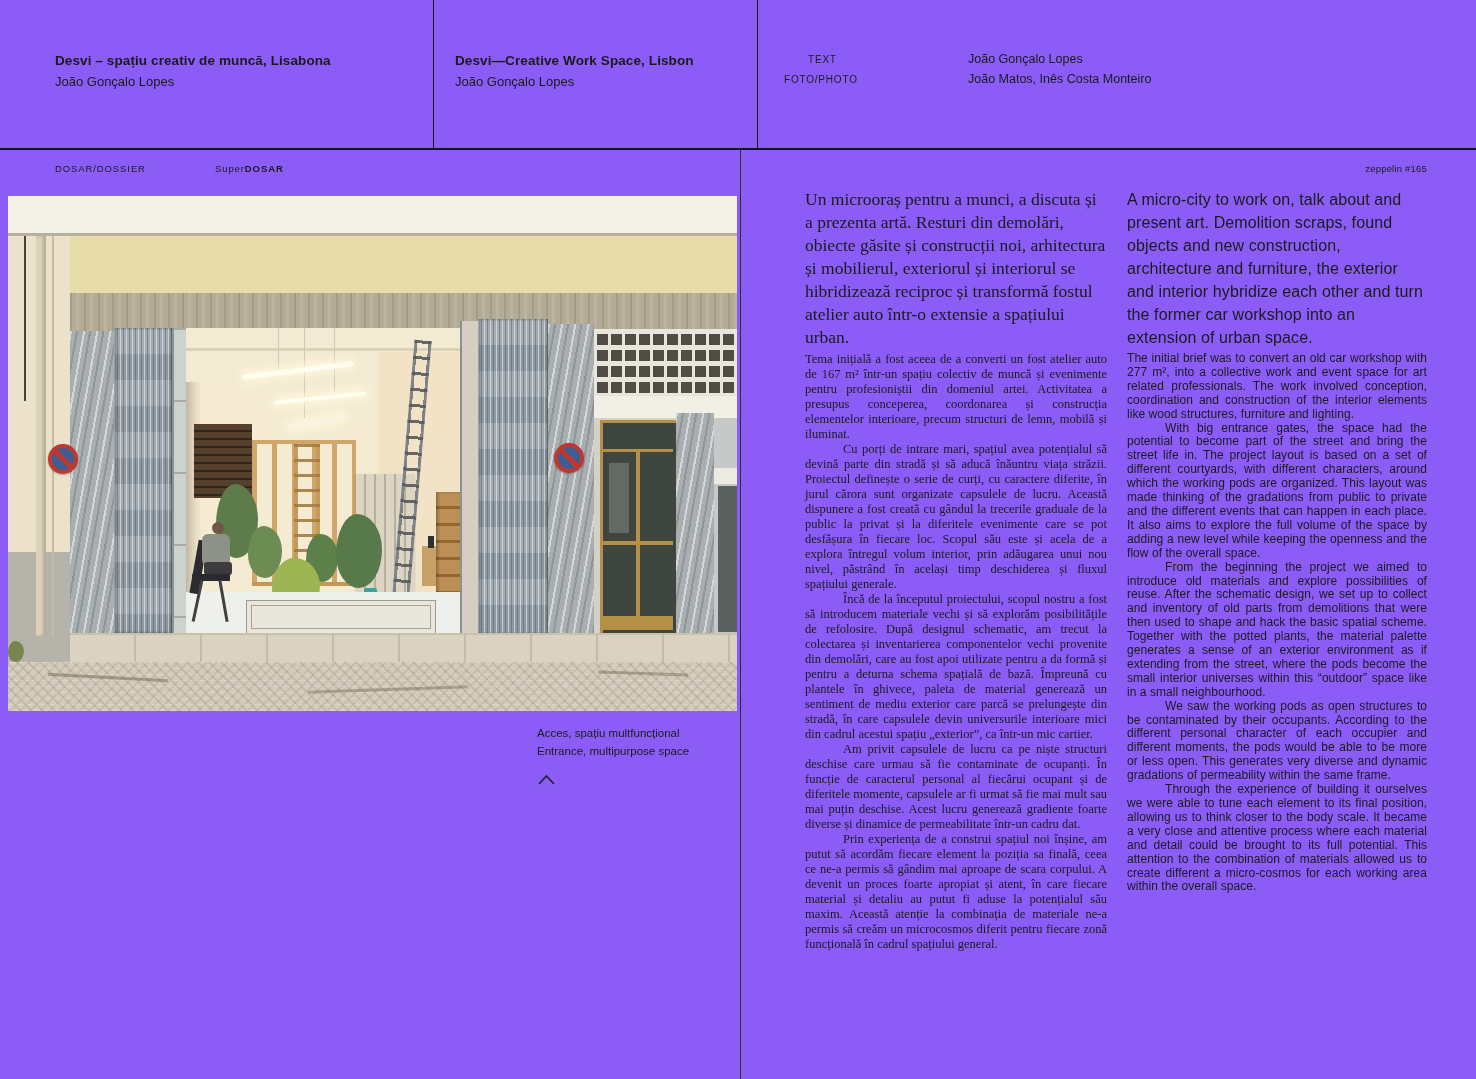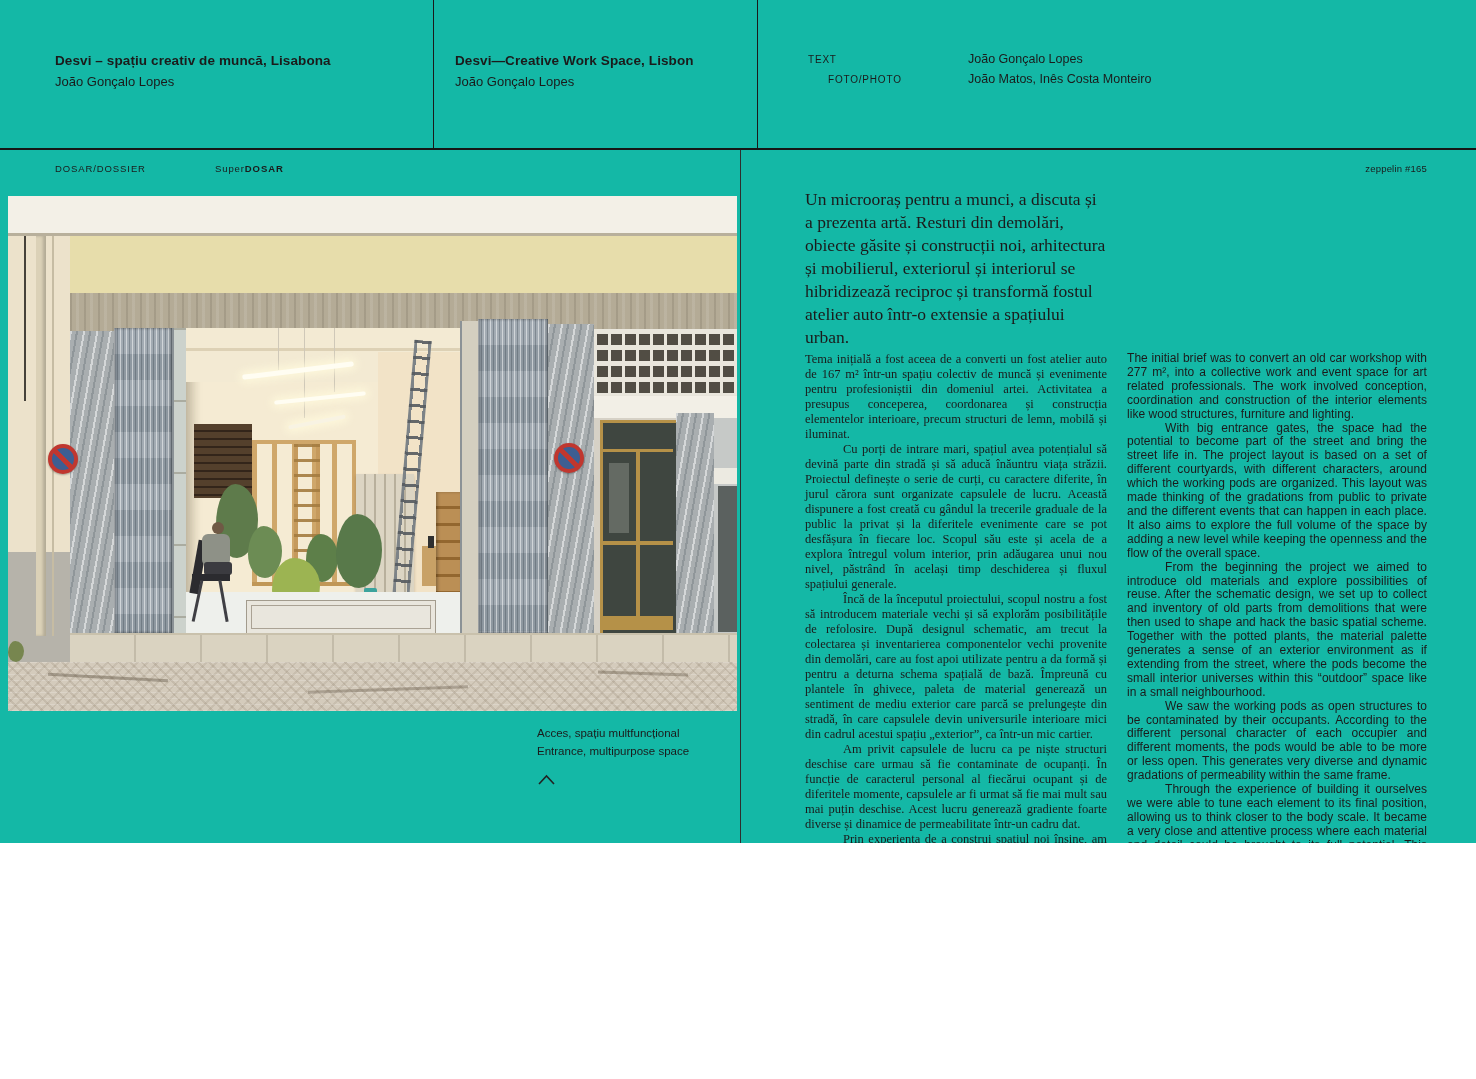--- a/index.html
+++ b/index.html
@@ -1,16 +1,16 @@
 <!DOCTYPE html>
 <html><head>
 <meta charset="utf-8">
 <style>
   html,body{margin:0;padding:0;background:#ffffff;}
-  .sheet{position:relative;width:1476px;height:843px;background:#14b8a6;overflow:hidden;
+  .sheet{position:relative;width:1476px;height:1079px;background:#8b5cf6;overflow:hidden;
          font-family:"Liberation Sans",sans-serif;color:#1b1b1b;text-decoration:underline;}
   .a{position:absolute;}
 
   
   .htitle{font-weight:700;font-size:13.5px;line-height:21px;letter-spacing:.1px;}
   .hauthor{font-size:13px;line-height:21px;}
   .cred-label{font-size:10px;letter-spacing:.8px;}
   .cred-value{font-size:12.5px;}
   .vrule{width:1px;background:#1a1a1a;}
   .hrule{left:0;width:1476px;top:148px;height:2px;background:#161616;z-index:30;}
@@ -90,21 +90,21 @@
   <div class="a vrule" style="left:433px;top:0;height:149px;"></div>
 
   <div class="a" style="left:455px;top:50px;width:290px;">
     <div class="htitle">Desvi—Creative Work Space, Lisbon</div>
     <div class="hauthor">João Gonçalo Lopes</div>
   </div>
 
   <div class="a vrule" style="left:757px;top:0;height:149px;"></div>
 
   <div class="a cred-label" style="left:808px;top:54px;">TEXT</div>
-  <div class="a cred-label" style="left:828px;top:74px;">FOTO/PHOTO</div>
+  <div class="a cred-label" style="left:784px;top:74px;">FOTO/PHOTO</div>
   <div class="a cred-value" style="left:968px;top:52px;">João Gonçalo Lopes</div>
   <div class="a cred-value" style="left:968px;top:72px;">João Matos, Inês Costa Monteiro</div>
 
 
   <div class="a hrule"></div>
   <div class="a gutter"></div>
 
   <div class="a mast" style="left:55px;">DOSAR/DOSSIER</div>
   <div class="a mast" style="left:215px;"><span>Super</span><b>DOSAR</b></div>
   <div class="a mast" style="right:49px;letter-spacing:.2px;">zeppelin #165</div>
@@ -201,20 +201,21 @@
 
   <div class="a lede-ro" style="left:805px;top:188px;width:302px;">Un microoraș pentru a munci, a discuta și a prezenta artă. Resturi din demolări, obiecte găsite și construcții noi, arhitectura și mobilierul, exteriorul și interiorul se hibridizează reciproc și transformă fostul atelier auto într-o extensie a spațiului urban.</div>
   <div class="a body-ro bodycol" style="left:805px;top:352px;width:302px;">
     <p>Tema inițială a fost aceea de a converti un fost atelier auto de 167 m² într-un spațiu colectiv de muncă și evenimente pentru profesioniștii din domeniul artei. Activitatea a presupus conceperea, coordonarea și construcția elementelor interioare, precum structuri de lemn, mobilă și iluminat.</p>
     <p>Cu porți de intrare mari, spațiul avea potențialul să devină parte din stradă și să aducă înăuntru viața străzii. Proiectul definește o serie de curți, cu caractere diferite, în jurul cărora sunt organizate capsulele de lucru. Această dispunere a fost creată cu gândul la trecerile graduale de la public la privat și la diferitele evenimente care se pot desfășura în fiecare loc. Scopul său este și acela de a explora întregul volum interior, prin adăugarea unui nou nivel, păstrând în același timp deschiderea și fluxul spațiului generale.</p>
     <p>Încă de la începutul proiectului, scopul nostru a fost să introducem materiale vechi și să explorăm posibilitățile de refolosire. După designul schematic, am trecut la colectarea și inventarierea componentelor vechi provenite din demolări, care au fost apoi utilizate pentru a da formă și pentru a deturna schema spațială de bază. Împreună cu plantele în ghivece, paleta de material generează un sentiment de mediu exterior care parcă se prelungește din stradă, în care capsulele devin universurile interioare mici din cadrul acestui spațiu „exterior”, ca într-un mic cartier.</p>
     <p>Am privit capsulele de lucru ca pe niște structuri deschise care urmau să fie contaminate de ocupanți. În funcție de caracterul personal al fiecărui ocupant și de diferitele momente, capsulele ar fi urmat să fie mai mult sau mai puțin deschise. Acest lucru generează gradiente foarte diverse și dinamice de permeabilitate într-un cadru dat.</p>
     <p>Prin experiența de a construi spațiul noi înșine, am putut să acordăm fiecare element la poziția sa finală, ceea ce ne-a permis să gândim mai aproape de scara corpului. A devenit un proces foarte apropiat și atent, în care fiecare material și detaliu au putut fi aduse la potențialul său maxim. Această atenție la combinația de materiale ne-a permis să creăm un microcosmos diferit pentru fiecare zonă funcțională în cadrul spațiului general.</p>
   </div>
 
+  <div class="a lede-en" style="left:1127px;top:188px;width:300px;">A micro-city to work on, talk about and present art. Demolition scraps, found objects and new construction, architecture and furniture, the exterior and interior hybridize each other and turn the former car workshop into an extension of urban space.</div>
   <div class="a body-en bodycol" style="left:1127px;top:352px;width:300px;">
     <p>The initial brief was to convert an old car workshop with 277 m², into a collective work and event space for art related professionals. The work involved conception, coordination and construction of the interior elements like wood structures, furniture and lighting.</p>
     <p>With big entrance gates, the space had the potential to become part of the street and bring the street life in. The project layout is based on a set of different courtyards, with different characters, around which the working pods are organized. This layout was made thinking of the gradations from public to private and the different events that can happen in each place. It also aims to explore the full volume of the space by adding a new level while keeping the openness and the flow of the overall space.</p>
     <p>From the beginning the project we aimed to introduce old materials and explore possibilities of reuse. After the schematic design, we set up to collect and inventory of old parts from demolitions that were then used to shape and hack the basic spatial scheme. Together with the potted plants, the material palette generates a sense of an exterior environment as if extending from the street, where the pods become the small interior universes within this “outdoor” space like in a small neighbourhood.</p>
     <p>We saw the working pods as open structures to be contaminated by their occupants. According to the different personal character of each occupier and different moments, the pods would be able to be more or less open. This generates very diverse and dynamic gradations of permeability within the same frame.</p>
     <p>Through the experience of building it ourselves we were able to tune each element to its final position, allowing us to think closer to the body scale. It became a very close and attentive process where each material and detail could be brought to its full potential. This attention to the combination of materials allowed us to create different a micro-cosmos for each working area within the overall space.</p>
   </div>
 
 </div>
 

